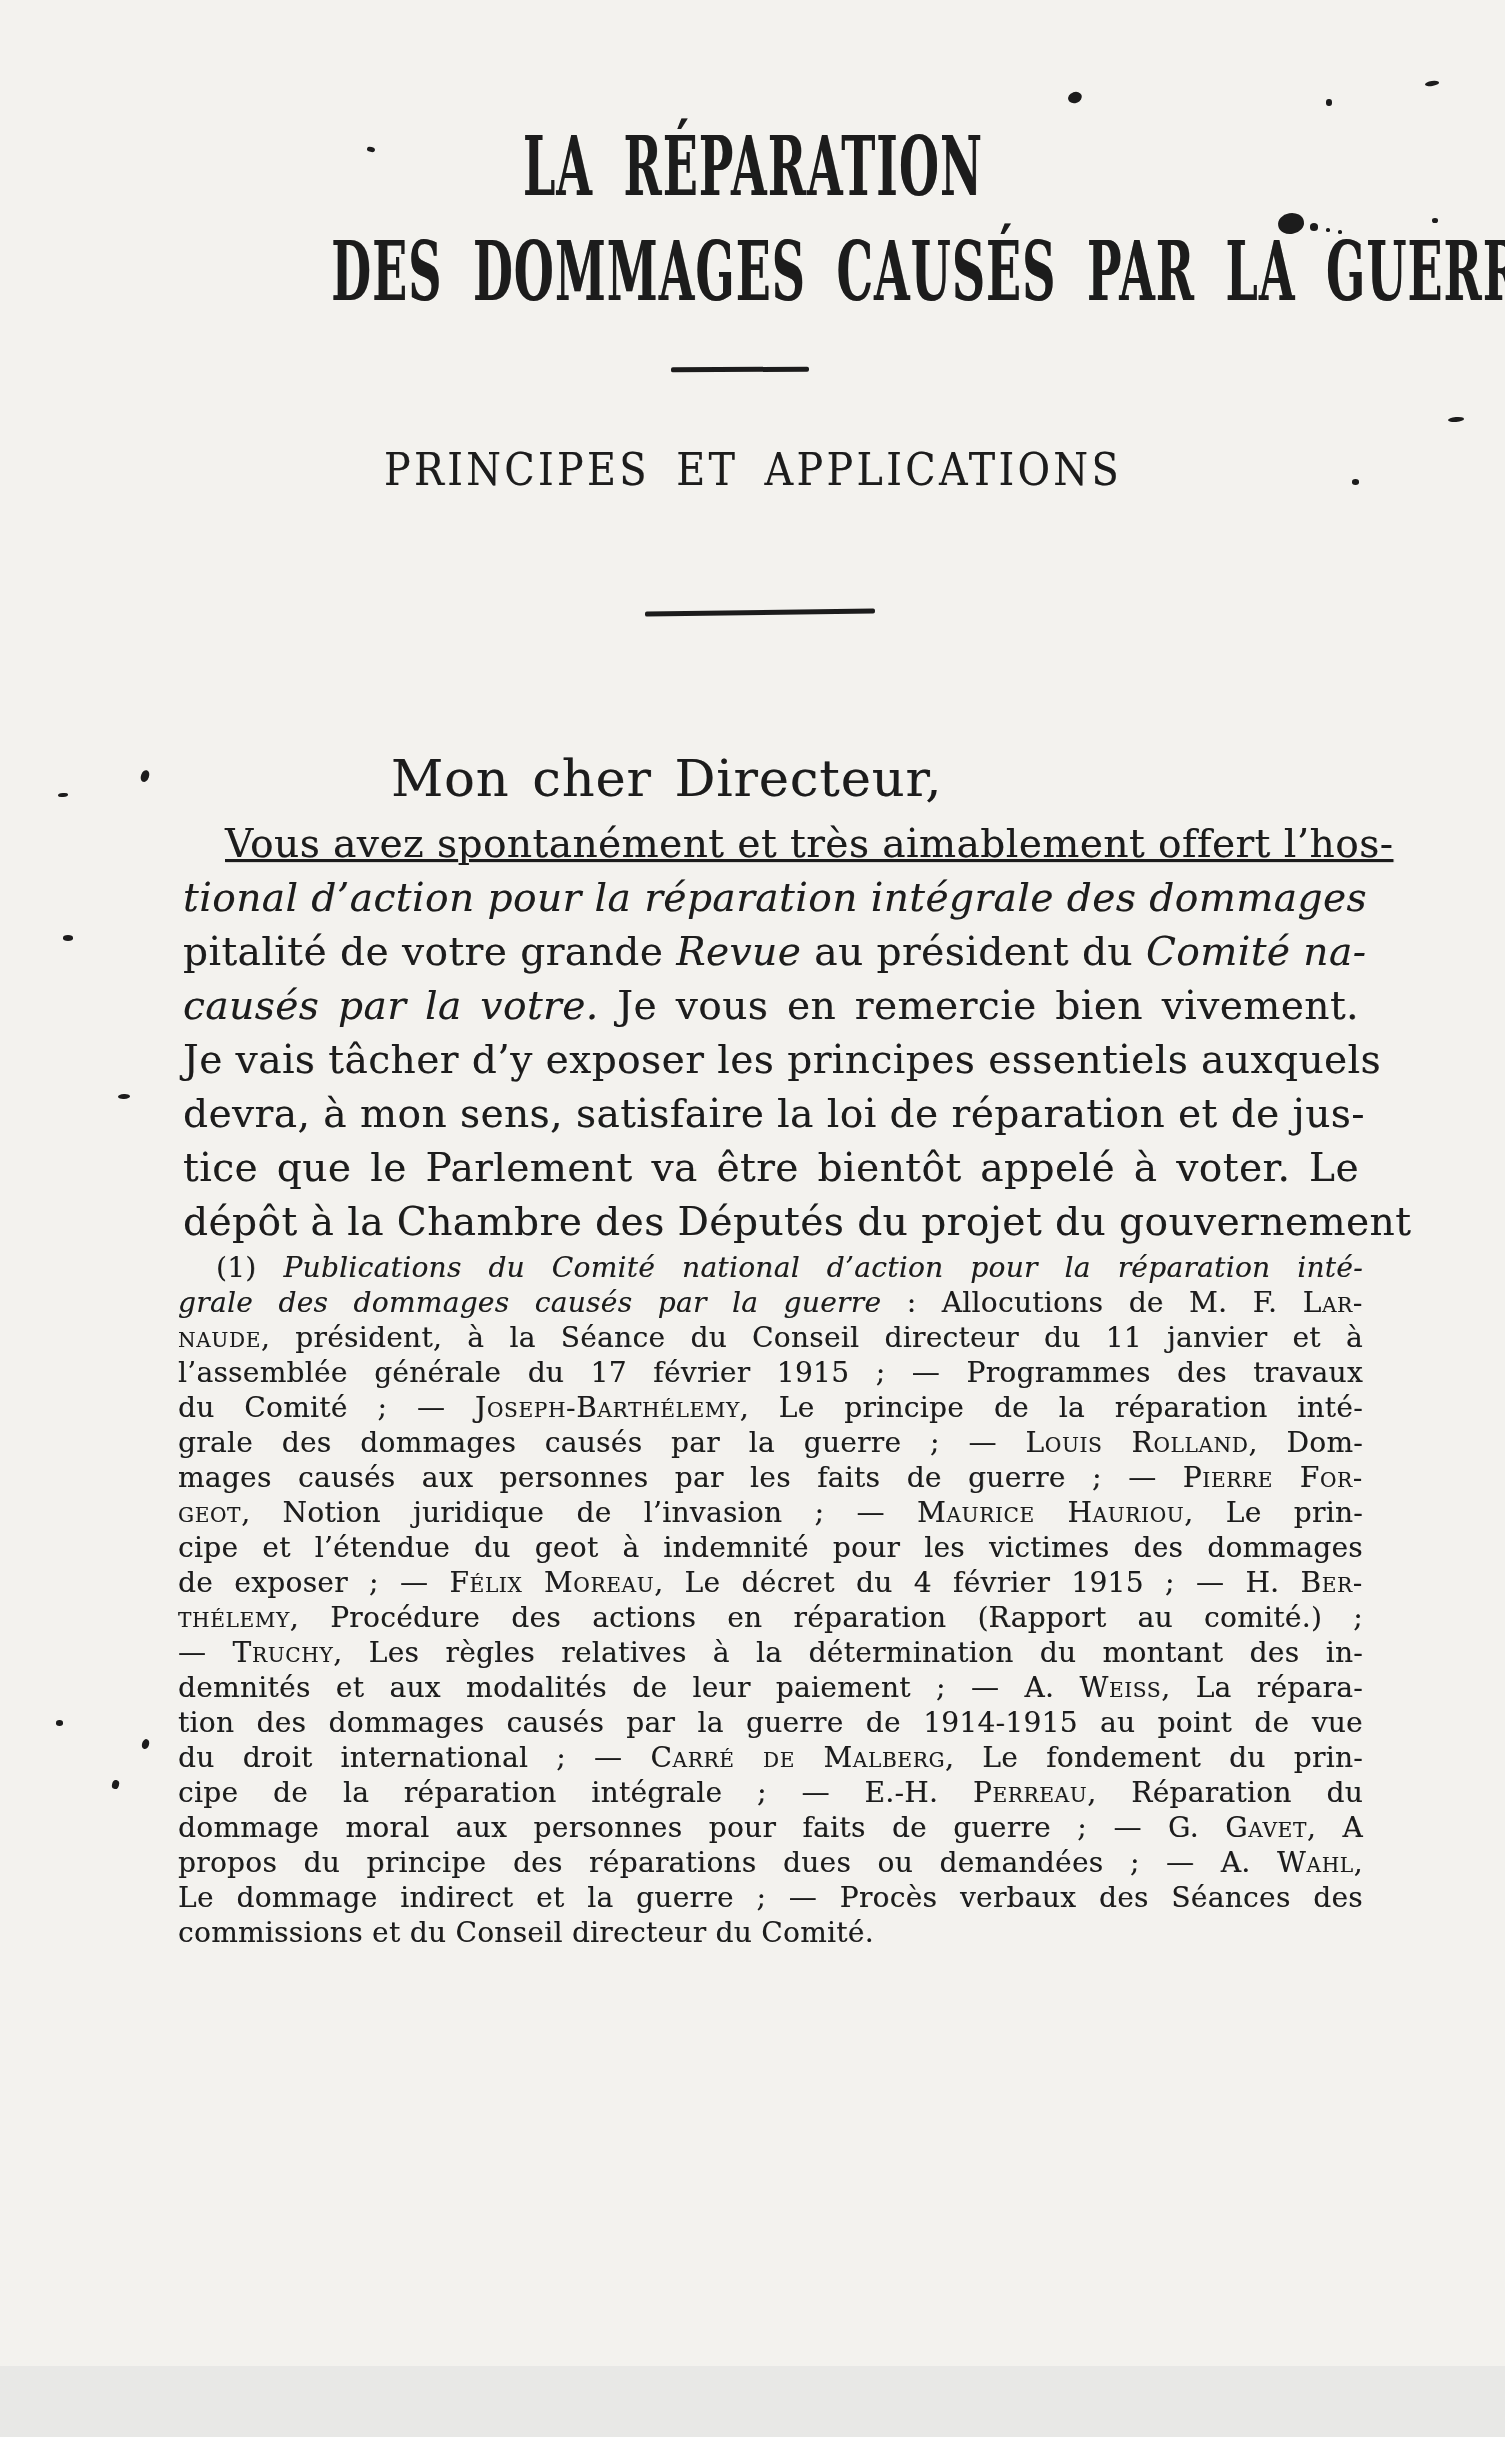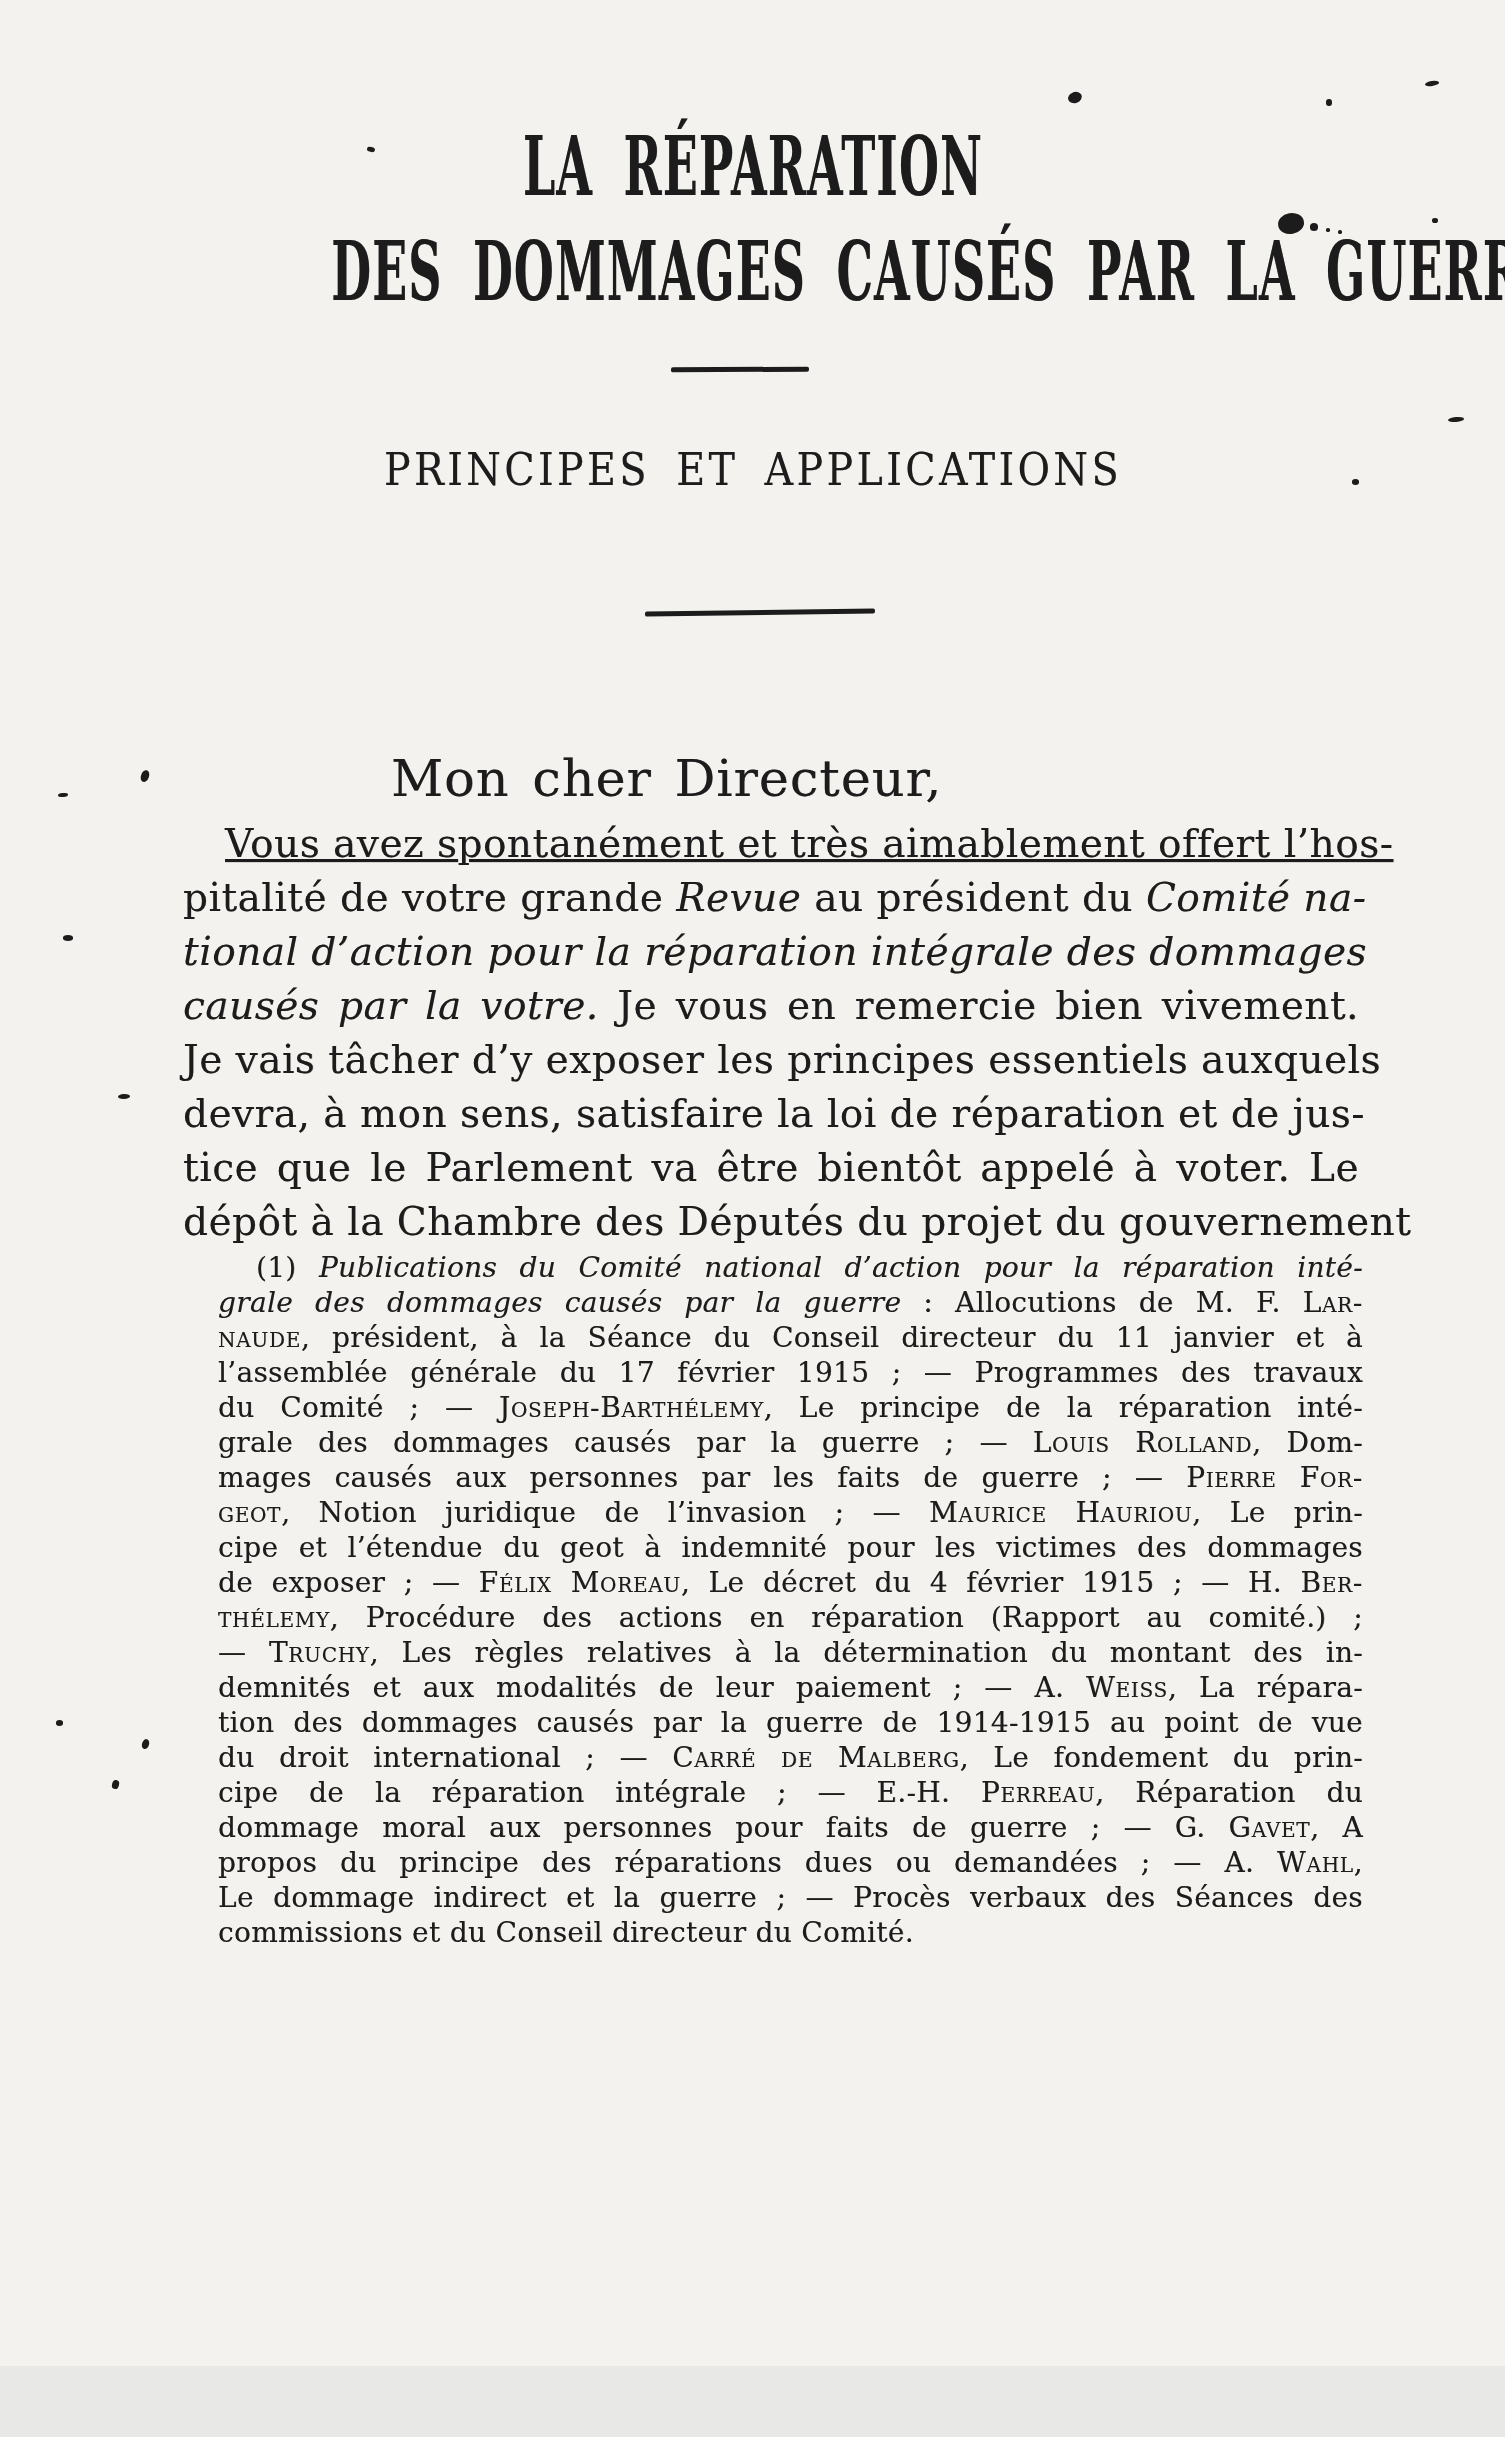--- a/index.html
+++ b/index.html
@@ -42,21 +42,21 @@
   }
   .letter-body{
     position:absolute;top:817px;left:183px;width:1176px;
     font-size:39px;letter-spacing:0.5px;
   }
   .letter-body .tline{line-height:54px;}
   .footnote{
     position:absolute;top:1250px;left:178px;width:1185px;
     font-size:28px;letter-spacing:0.3px;
   }
-  .footnote .tline{line-height:35px;margin-left:40px;}
+  .footnote .tline{line-height:35px;}
   .tline{
     text-align:justify;
     text-align-last:justify;
     white-space:nowrap;
   }
   .tline.nojust{text-align-last:left;}
   .tline.indent1{text-indent:42px;text-decoration:underline;}
   .tline.indent2{text-indent:38px;}
   .s-n{font-style:normal;}
   .s-i{font-style:italic;}
@@ -76,22 +76,22 @@
   <div class="rule rule-1"></div>
 
   <div class="subtitle">PRINCIPES ET APPLICATIONS</div>
 
   <div class="rule rule-2"></div>
 
   <div class="salutation">Mon cher Directeur,</div>
 
   <div class="letter-body">
       <div class="tline indent1"><span class="s-n">Vous avez spontanément et très aimablement offert l’hos-</span></div>
+      <div class="tline"><span class="s-i">tional d’action pour la réparation intégrale des dommages</span></div>
       <div class="tline"><span class="s-n">pitalité de votre grande </span><span class="s-i">Revue</span><span class="s-n"> au président du </span><span class="s-i">Comité na-</span></div>
-      <div class="tline"><span class="s-i">tional d’action pour la réparation intégrale des dommages</span></div>
       <div class="tline"><span class="s-i">causés par la votre.</span><span class="s-n"> Je vous en remercie bien vivement.</span></div>
       <div class="tline"><span class="s-n">Je vais tâcher d’y exposer les principes essentiels auxquels</span></div>
       <div class="tline"><span class="s-n">devra, à mon sens, satisfaire la loi de réparation et de jus-</span></div>
       <div class="tline"><span class="s-n">tice que le Parlement va être bientôt appelé à voter. Le</span></div>
       <div class="tline"><span class="s-n">dépôt à la Chambre des Députés du projet du gouvernement</span></div>
     </div>
 
   <div class="footnote">
       <div class="tline indent2"><span class="s-n">(1) </span><span class="s-i">Publications du Comité national d’action pour la réparation inté-</span></div>
       <div class="tline"><span class="s-i">grale des dommages causés par la guerre</span><span class="s-n"> : Allocutions de M. F. </span><span class="s-sc">Lar-</span></div>

